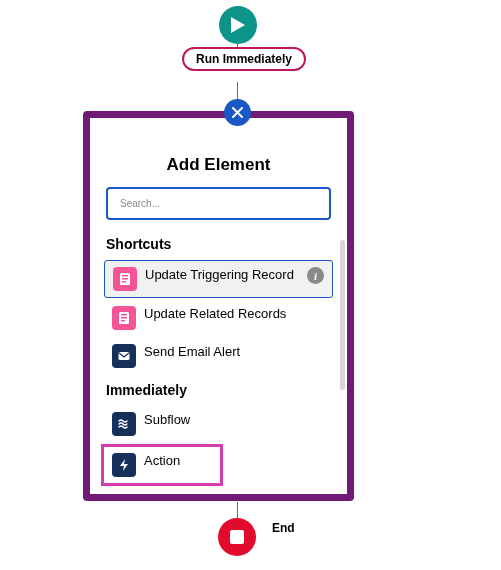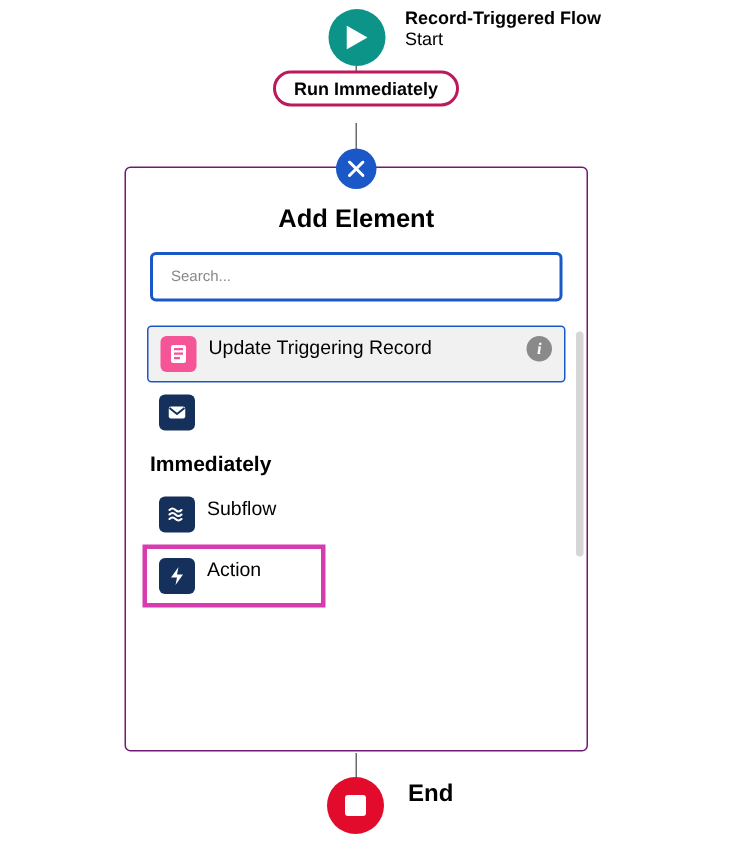--- a/index.html
+++ b/index.html
@@ -61,26 +61,26 @@
       border-radius: 50%;
       background: #1b58c7;
       z-index: 10;
       display: flex; align-items: center; justify-content: center;
     }
     
     
     .panel {
       position: absolute;
       top: 111px; left: 83px;
-      width: 309px;
+      width: 271px;
       height: 390px;
-      border: 1px solid #701a75;
+      border: 7px solid #701a75;
       border-radius: 4px;
       background: #fff;
-      padding-top: 15px;
+      padding-top: 28px;
     }
     .panel-title {
       text-align: center;
       font-weight: 700;
       font-size: 17px;
       margin: 9px 0 12px 0;
     }
     .search-wrap {
       margin: 0 16px 16px 16px;
     }
@@ -157,41 +157,37 @@
       position: absolute;
       top: 518px; left: 218px;
       width: 38px; height: 38px;
       border-radius: 50%;
       background: #e30b2c;
       display: flex; align-items: center; justify-content: center;
     }
     .end-label {
       position: absolute;
       top: 521px; left: 272px;
-      font-size: 16px;
+      font-size: 12px;
       font-weight: 700;
     }
     
     .ico-pink { background: #f55497; }
     .ico-blue { background: #16305c; }
     .ico-darkblue { background: #16305c; }
   </style>
 </head>
 <body>
 
 <div class="canvas">
 
   <div class="start-node">
     <svg width="14" height="16" viewBox="0 0 14 16">
         <polygon points="0,0 14,8 0,16" fill="#fff"></polygon>
       </svg>
-  </div>
-  <div class="start-label">
-    <div class="title">Record-Triggered Flow</div>
-    <div class="sub">Start</div>
   </div>
 
   <div class="line line1"></div>
 
   <div class="run-pill">Run Immediately</div>
 
   <div class="line line2"></div>
 
   <div class="close-circle">
     <svg width="11" height="11" viewBox="0 0 11 11">
@@ -201,42 +197,55 @@
   </div>
 
   <div class="panel">
     <div class="panel-title">Add Element</div>
     <div class="search-wrap">
       <input class="search-input" type="text" placeholder="Search..." style="">
     </div>
     <div class="list-container">
       <div class="scrollbar"></div>
 
+      <div class="section-head">Shortcuts</div>
 
       <div class="item selected">
         <div class="ico ico-pink">
           <svg width="14" height="14" viewBox="0 0 14 14">
               <rect x="2" y="1" width="10" height="12" rx="1.5" fill="#fff"></rect>
               <rect x="4" y="3" width="6" height="1.5" fill="#f55497"></rect>
               <rect x="4" y="6" width="6" height="1.5" fill="#f55497"></rect>
               <rect x="4" y="9" width="4" height="1.5" fill="#f55497"></rect>
             </svg>
         </div>
         <span>Update Triggering Record</span>
         <div class="info-dot">i</div>
       </div>
 
+      <div class="item">
+        <div class="ico ico-pink">
+          <svg width="14" height="14" viewBox="0 0 14 14">
+              <rect x="2" y="1" width="10" height="12" rx="1.5" fill="#fff"></rect>
+              <rect x="4" y="3" width="6" height="1.5" fill="#f55497"></rect>
+              <rect x="4" y="6" width="6" height="1.5" fill="#f55497"></rect>
+              <rect x="4" y="9" width="4" height="1.5" fill="#f55497"></rect>
+            </svg>
+        </div>
+        <span>Update Related Records</span>
+      </div>
 
       <div class="item">
         <div class="ico ico-blue">
           <svg width="14" height="14" viewBox="0 0 14 14">
               <rect x="1.5" y="3" width="11" height="8" rx="1.5" fill="#fff"></rect>
               <polyline points="2,4 7,8 12,4" fill="none" stroke="#16305c" stroke-width="1.3"></polyline>
             </svg>
         </div>
+        <span>Send Email Alert</span>
       </div>
 
       <div class="section-head">Immediately</div>
 
       <div class="item">
         <div class="ico ico-darkblue">
           <svg width="14" height="14" viewBox="0 0 14 14">
               <path d="M2 4 Q4 2 6 4 T10 4 M2 7 Q4 5 6 7 T10 7 M2 10 Q4 8 6 10 T10 10" stroke="#fff" stroke-width="1.4" fill="none" stroke-linecap="round"></path>
             </svg>
         </div>

